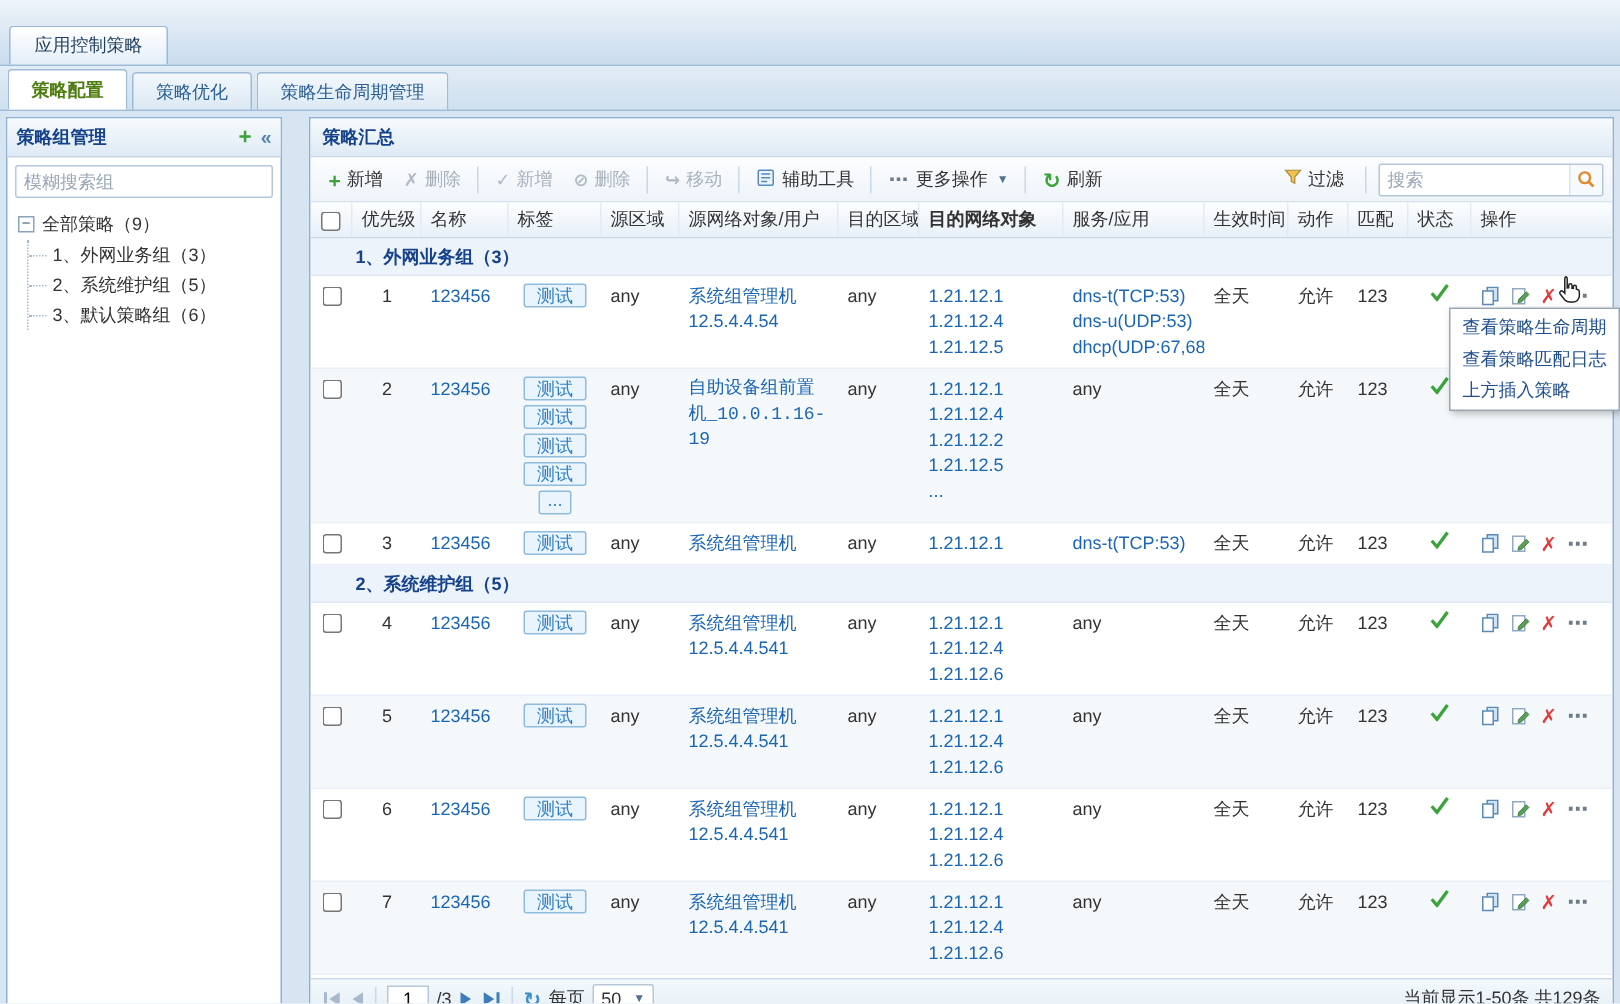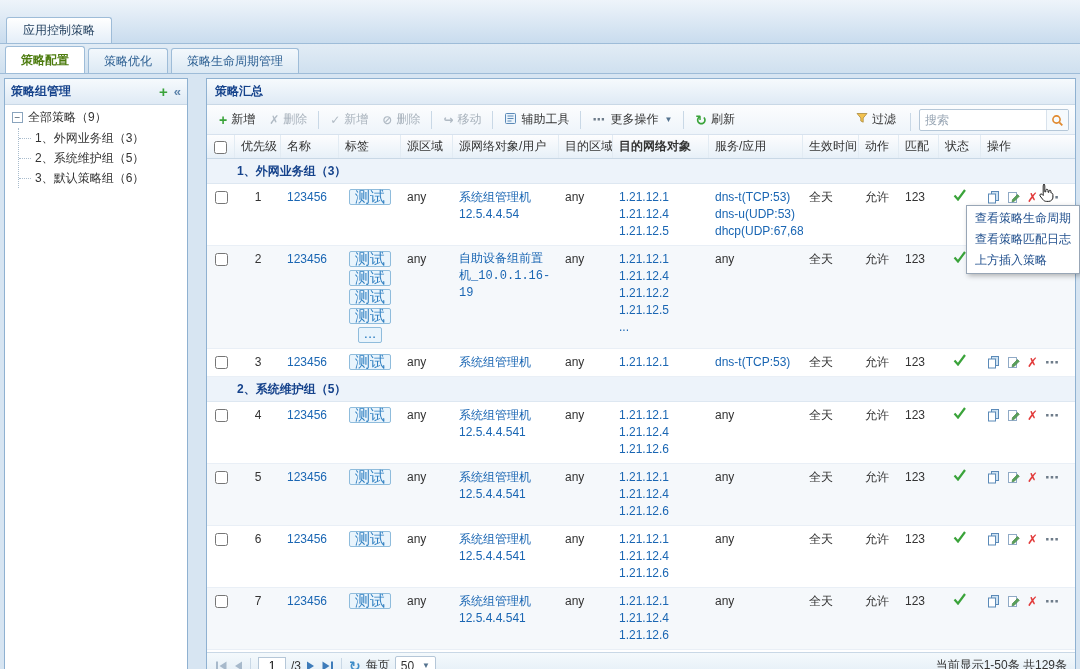--- a/index.html
+++ b/index.html
@@ -40,21 +40,21 @@
 
   .toolbar { height:30px; flex:0 0 30px; display:flex; align-items:center; padding:0 6px; border-bottom:1px solid #d7e2ee; background:linear-gradient(#fcfdfe,#eef4fa); gap:2px; }
   .tbtn { display:flex; align-items:center; gap:4px; padding:3px 6px; border-radius:3px; color:#333; cursor:pointer; white-space:nowrap; }
   .tbtn.disabled { color:#a8b2bc; }
   .ti { font-weight:bold; line-height:1; }
   .ti.green { color:#3aa33a; font-size:14px; }
   .ti.gray { color:#b0bac4; font-size:12px; }
   .ti.dots { color:#6d7b89; font-size:13px; letter-spacing:1px; }
   .dd { font-size:8px; color:#55738f; margin-left:2px; }
   .tsep { width:1px; height:18px; background:#c9d8e6; margin:0 3px; flex:0 0 1px; }
-  .toolbar .right { margin-left:auto; display:flex; align-items:flex-end; gap:5px; }
+  .toolbar .right { margin-left:auto; display:flex; align-items:center; gap:5px; }
   .search-box { display:flex; align-items:center; border:1px solid #b5c7d8; background:#fff; height:22px; width:150px; border-radius:2px; overflow:hidden; }
   .search-box input { flex:1; min-width:0; border:none; outline:none; padding:0 5px; font-size:12px; font-family:inherit; }
   .search-box input::placeholder { color:#9aa7b5; }
   .search-box .mag { width:22px; height:100%; border-left:1px solid #d8e2ec; display:flex; align-items:center; justify-content:center; cursor:pointer; background:#f6fafd; }
 
   
   .grid { flex:1; display:flex; flex-direction:column; overflow:hidden; }
   .thead { display:flex; background:linear-gradient(#fdfdfe,#e7f0f8); border-bottom:1px solid #c9d8e6; height:24px; flex:0 0 24px; align-items:stretch; color:#333; }
   .th { padding:0 6px; display:flex; align-items:center; border-right:1px solid #e2ebf3; overflow:hidden; white-space:nowrap; cursor:pointer; }
   .th:last-child { border-right:none; }
@@ -62,21 +62,21 @@
   .flex1 { flex:1; }
   .tbody { flex:1; overflow:hidden; }
   .group-row { height:25px; display:flex; align-items:center; padding-left:30px; background:#edf3fa; border-bottom:1px solid #dde7f1; color:#15428b; font-weight:bold; cursor:pointer; }
   .row { display:flex; border-bottom:1px solid #e9eff6; align-items:flex-start; padding:4px 0; min-height:26px; background:#fff; }
   .row.alt { background:#f5f8fb; }
   .cell { padding:1px 6px; line-height:17px; overflow:hidden; }
   .c-center { display:flex; justify-content:center; }
   .c-tags { display:flex; flex-direction:column; align-items:center; gap:3px; }
   .c-ops { display:flex; gap:7px; align-items:center; padding-top:2px; }
   .lnk { color:#1a66b3; }
-  .tag { display:inline-block; min-width:42px; text-align:center; padding:0 5px; height:16px; line-height:14px; font-size:15px; color:#2f7fc1; background:#e9f4fc; border:1px solid #8fbcdc; border-radius:2px; cursor:pointer; }
+  .tag { display:inline-block; min-width:42px; text-align:center; padding:0 5px; height:16px; line-height:14px; font-size:12px; color:#2f7fc1; background:#e9f4fc; border:1px solid #8fbcdc; border-radius:2px; cursor:pointer; }
   .tag-more { min-width:20px; line-height:10px; }
   .op { cursor:pointer; display:inline-flex; align-items:center; line-height:1; }
   .op-del { color:#e23b3b; font-weight:bold; font-size:13px; }
   .op-more { color:#6d7b89; font-weight:bold; font-size:14px; letter-spacing:1px; }
   input[type="checkbox"] { width:13px; height:13px; margin-top:2px; cursor:pointer; }
 
   
   .pager { height:26px; flex:0 0 26px; border-top:1px solid #c9d8e6; background:linear-gradient(#f4f9fc,#e2edf6); display:flex; align-items:center; padding:0 8px; gap:5px; }
   .pg-btn { display:inline-flex; align-items:center; cursor:pointer; }
   .pg-sep { width:1px; height:16px; background:#c9d8e6; margin:0 2px; }
@@ -108,20 +108,23 @@
   </div>
 
   <div class="body">
 
     <aside class="sidebar">
       <div class="side-header">
         <span>策略组管理</span>
         <span class="flex"></span>
         <span class="ic-plus">+</span>
         <span class="ic-collapse">«</span>
+      </div>
+      <div class="side-search">
+        <input placeholder="模糊搜索组" style="">
       </div>
       <div class="tree">
         <div class="tree-root">
           <span class="expander">−</span>
           <span>全部策略（9）</span>
         </div>
         <div class="tree-children">
             <div class="tree-item">
               <span class="tree-tick"></span>
               <span>1、外网业务组（3）</span>

